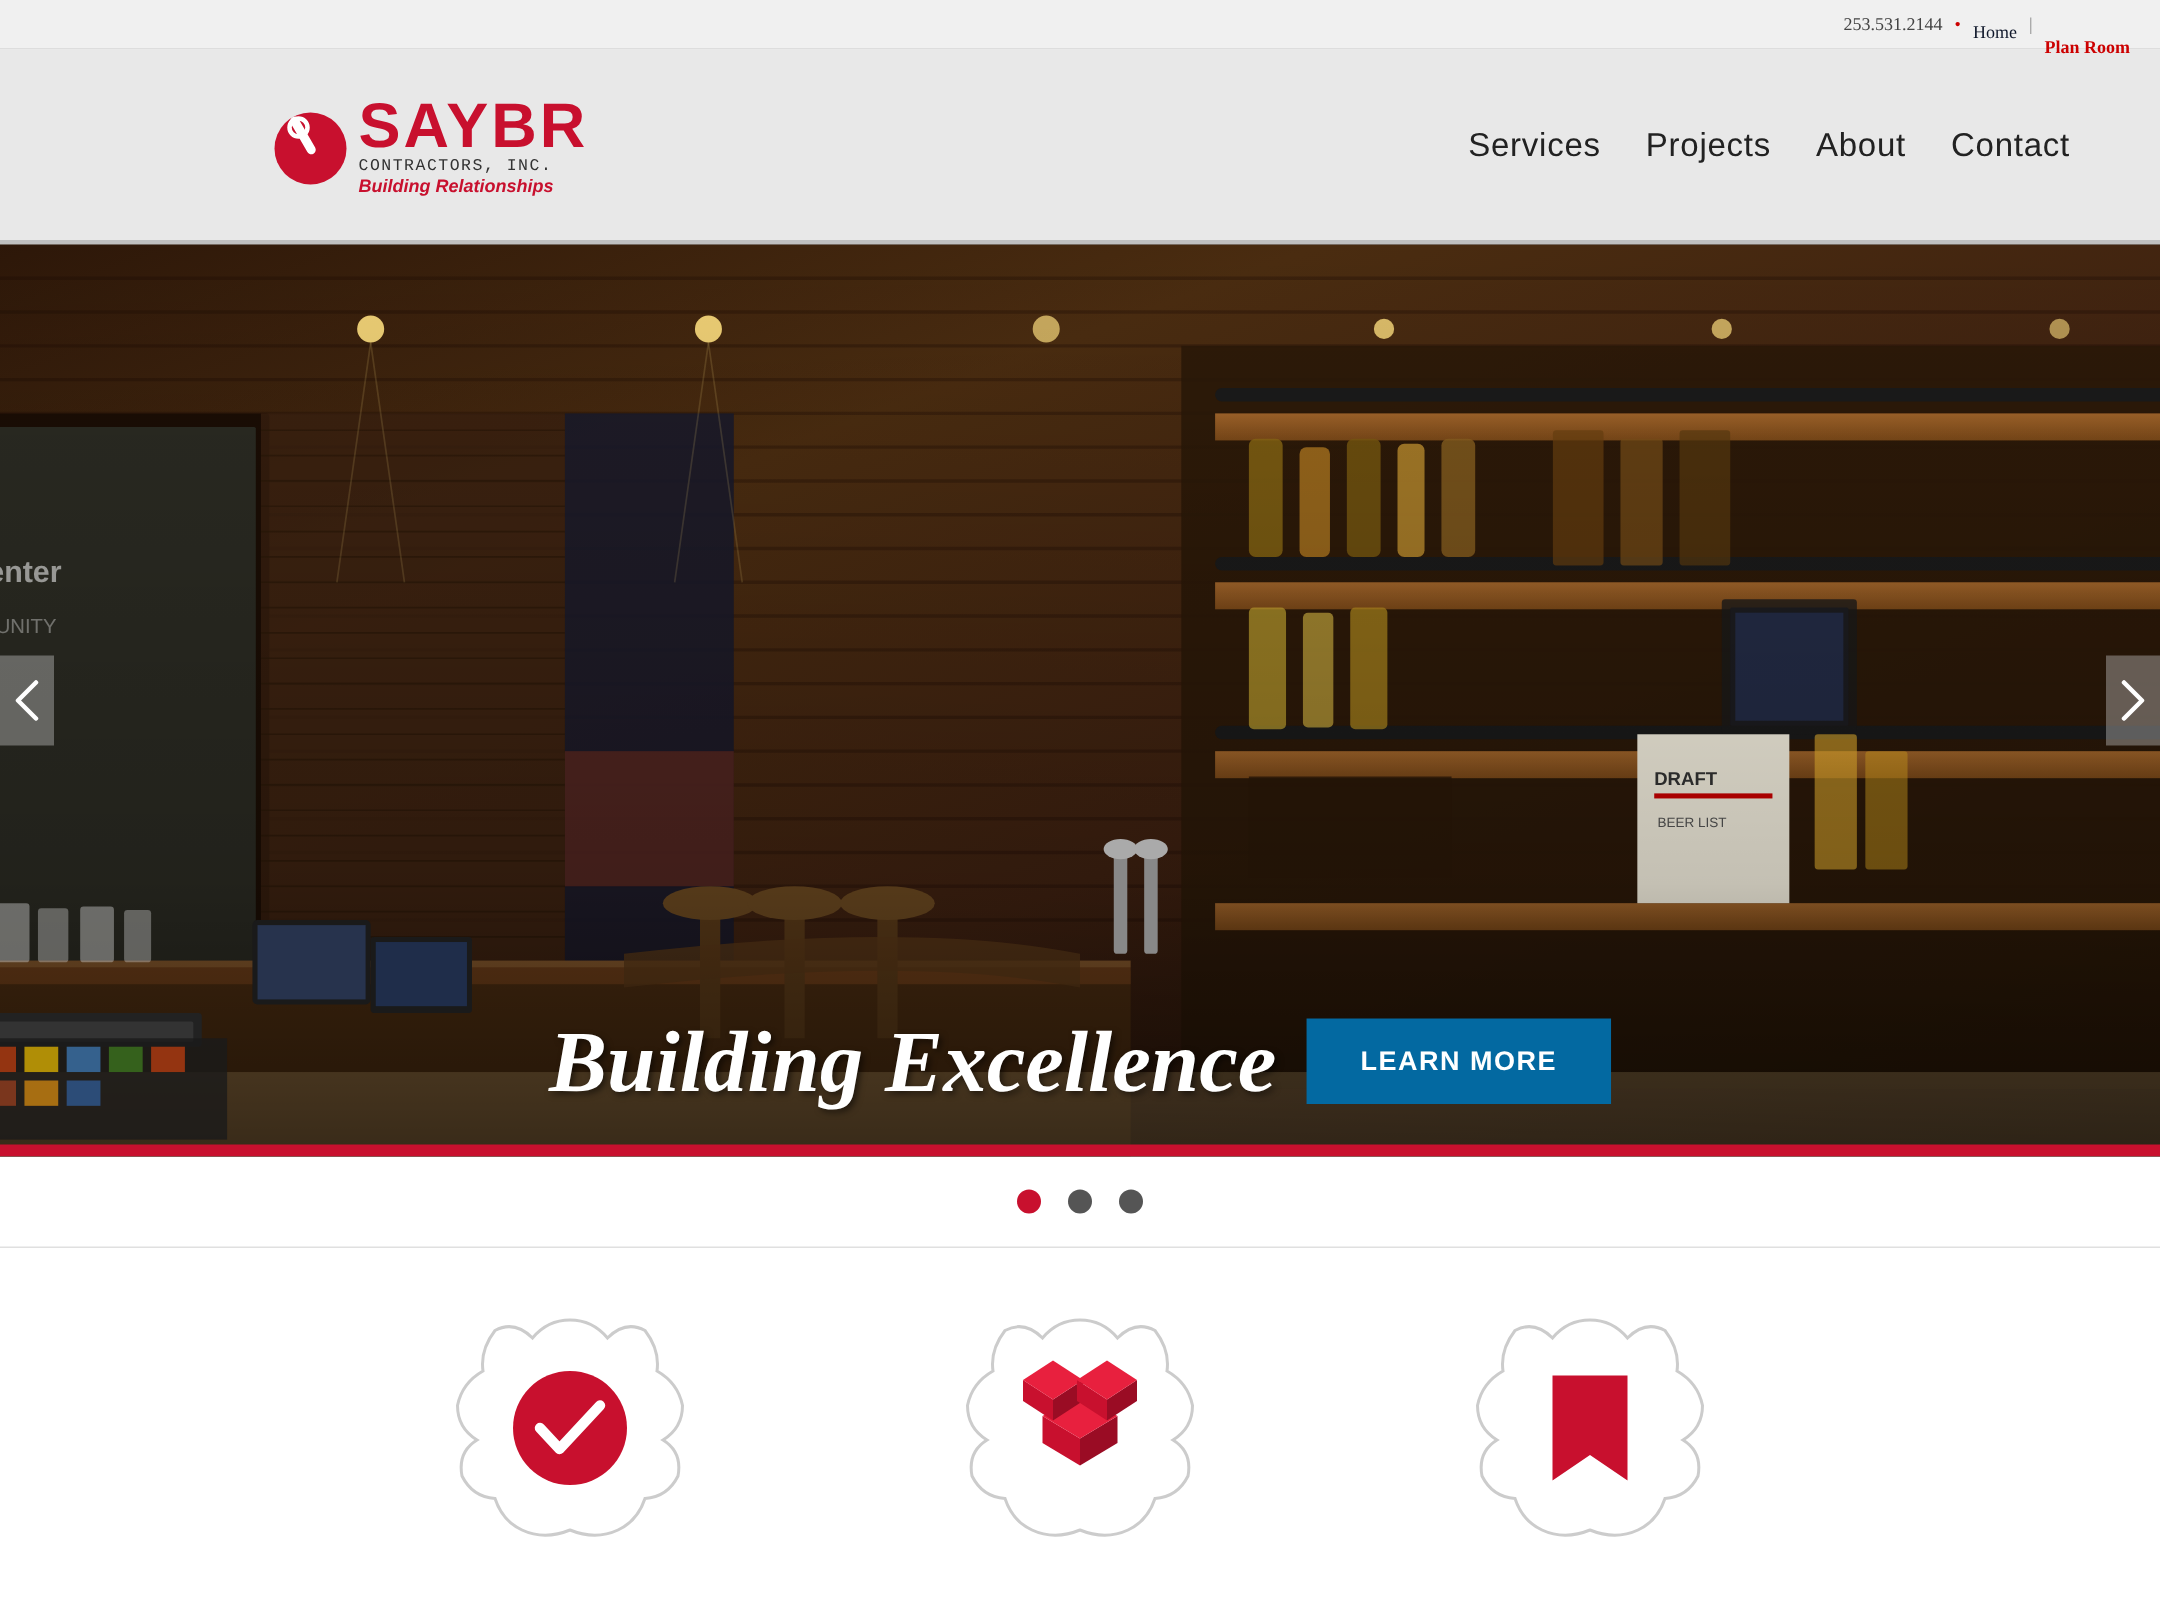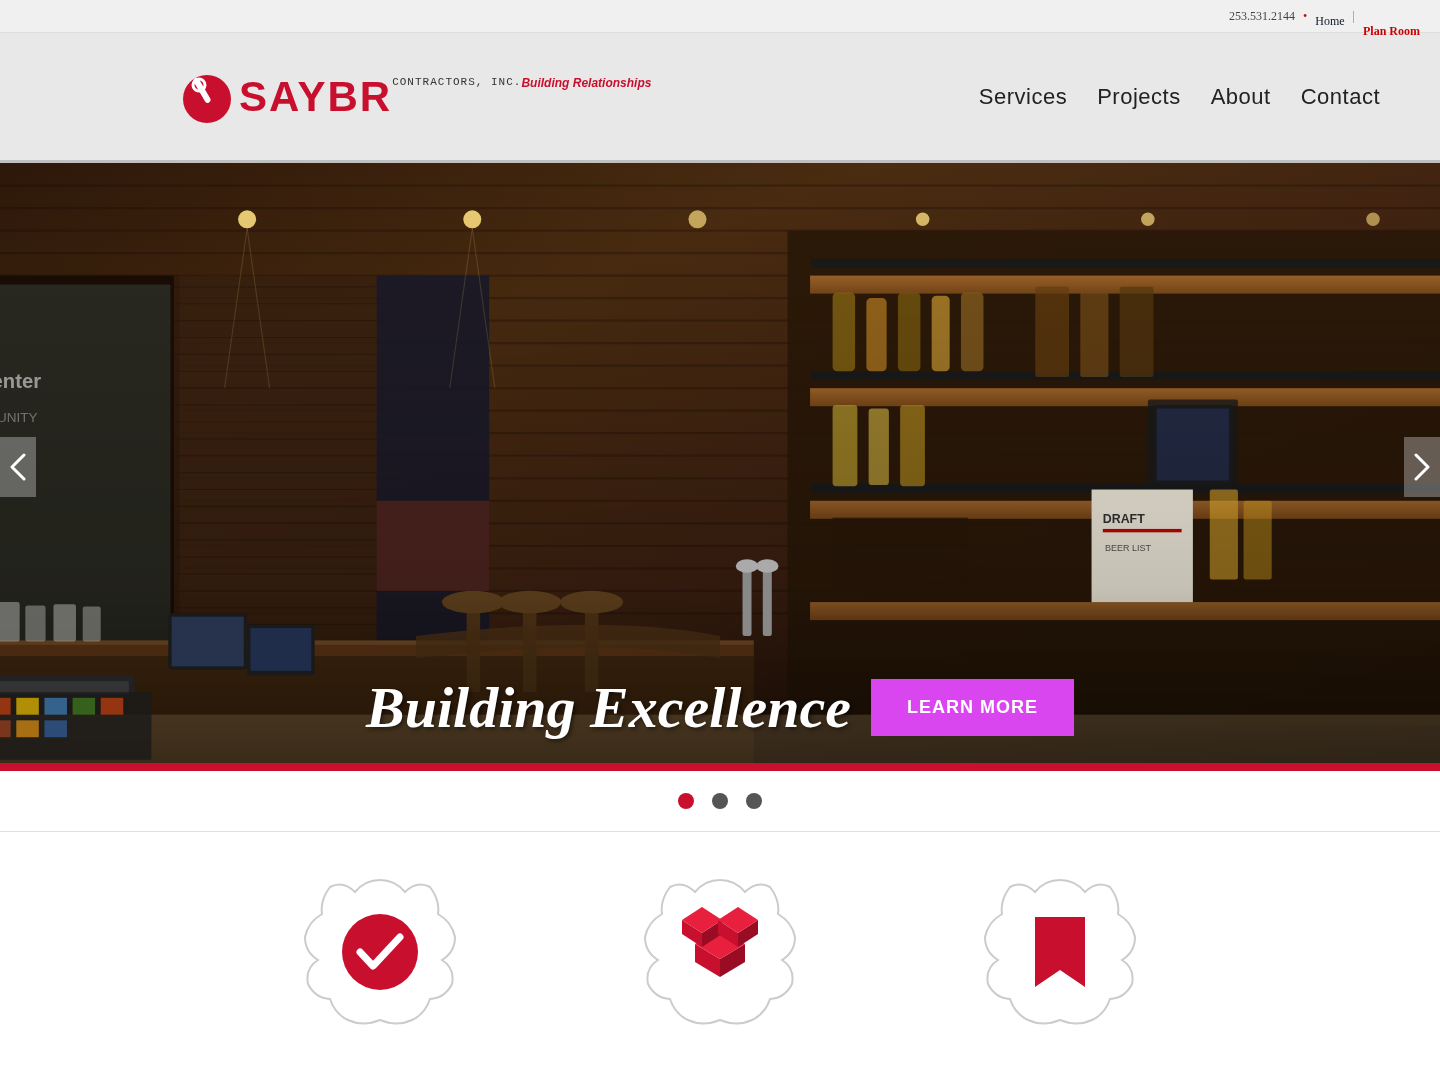--- a/index.html
+++ b/index.html
@@ -48,21 +48,21 @@
       font-family: Liberation Mono, monospace;
       letter-spacing: 1px;
     }
     .logo-tagline {
       font-size: 12px;
       color: #c8102e;
       font-family: Arial, sans-serif;
       font-style: italic;
       font-weight: bold;
     }
-    .logo-text-block { display: flex; }
+    .logo-text-block { display: flex; flex-direction: column; }
 
     
     nav {
       display: flex;
       gap: 30px;
       align-items: center;
     }
     nav a {
       text-decoration: none;
       color: #222;
@@ -108,21 +108,21 @@
     }
     .hero-title {
       font-size: 58px;
       font-weight: bold;
       color: #fff;
       font-family: 'Georgia', serif;
       text-shadow: 2px 2px 4px rgba(0,0,0,0.5);
       font-style: italic;
     }
     .hero-btn {
-      background: #d946ef;
+      background: #0369a1;
       color: #fff;
       padding: 18px 36px;
       font-size: 18px;
       font-weight: bold;
       font-family: Arial, sans-serif;
       letter-spacing: 1px;
       border: none;
       cursor: pointer;
       text-transform: uppercase;
     }

